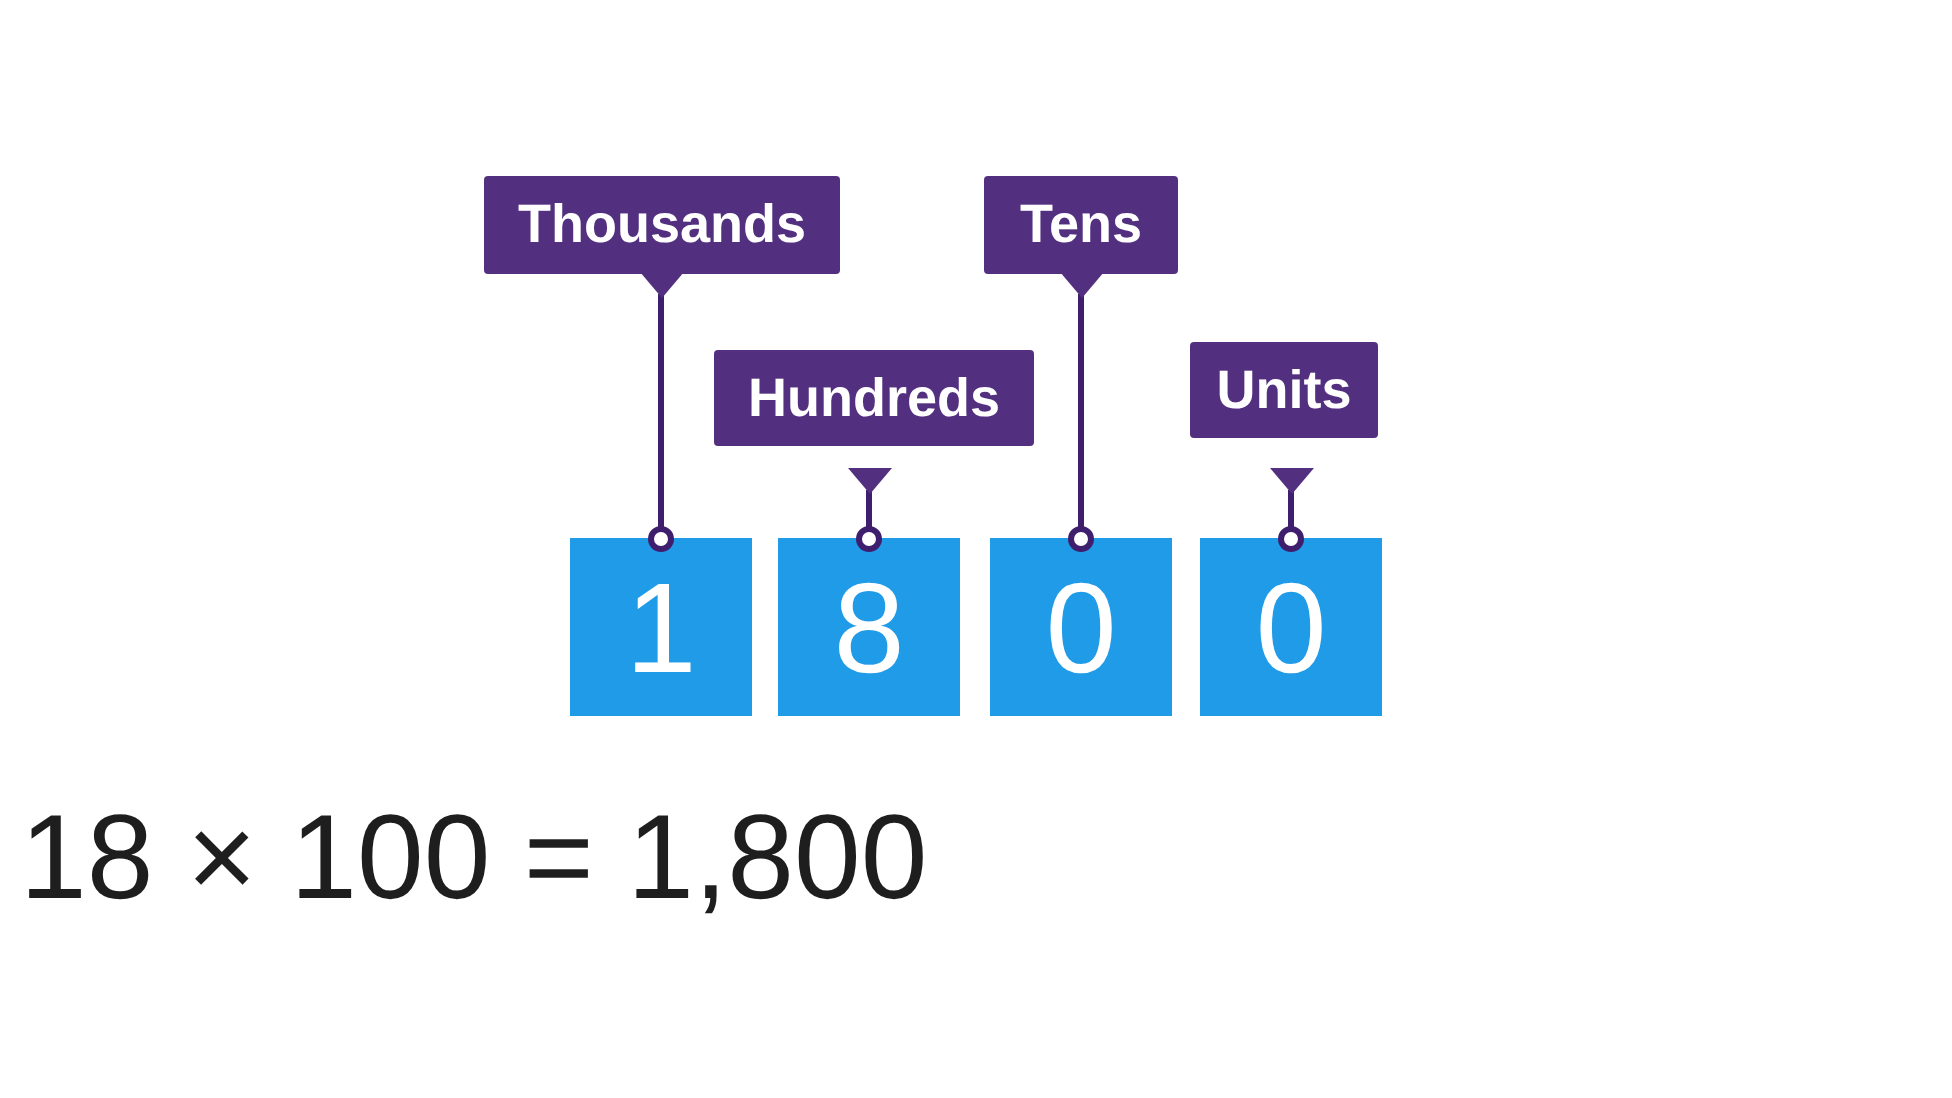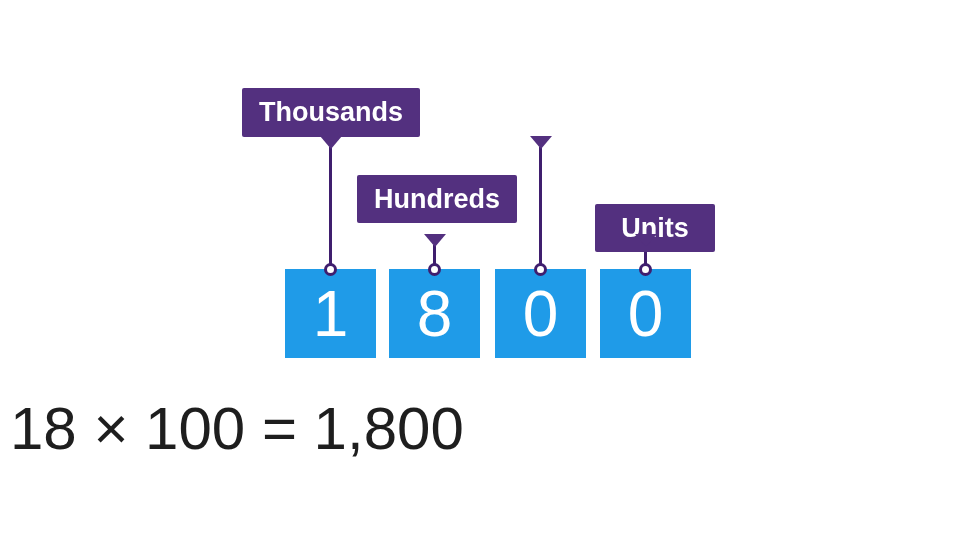--- a/index.html
+++ b/index.html
@@ -49,25 +49,28 @@
   <div class="connector" style="left:329px;top:147px;height:118px"></div>
   <div class="dot" style="left:324px;top:263px"></div>
 
   <div class="callout" style="left:357px;top:175px;width:160px;height:48px">
     <span>Hundreds</span>
   </div>
   <div class="tail" style="left:424px;top:234px"></div>
   <div class="connector" style="left:433px;top:245px;height:20px"></div>
   <div class="dot" style="left:428px;top:263px"></div>
 
+  <div class="callout" style="left:492px;top:88px;width:97px;height:49px">
+    <span>Tens</span>
+  </div>
   <div class="tail" style="left:530px;top:136px"></div>
   <div class="connector" style="left:539px;top:147px;height:118px"></div>
   <div class="dot" style="left:534px;top:263px"></div>
 
-  <div class="callout" style="left:595px;top:204px;width:120px;height:48px">
+  <div class="callout" style="left:595px;top:171px;width:94px;height:48px">
     <span>Units</span>
   </div>
   <div class="tail" style="left:635px;top:234px"></div>
   <div class="connector" style="left:644px;top:245px;height:20px"></div>
   <div class="dot" style="left:639px;top:263px"></div>
 
   <div class="digit-box" style="left:285px">
     <span>1</span>
   </div>
   <div class="digit-box" style="left:389px">

